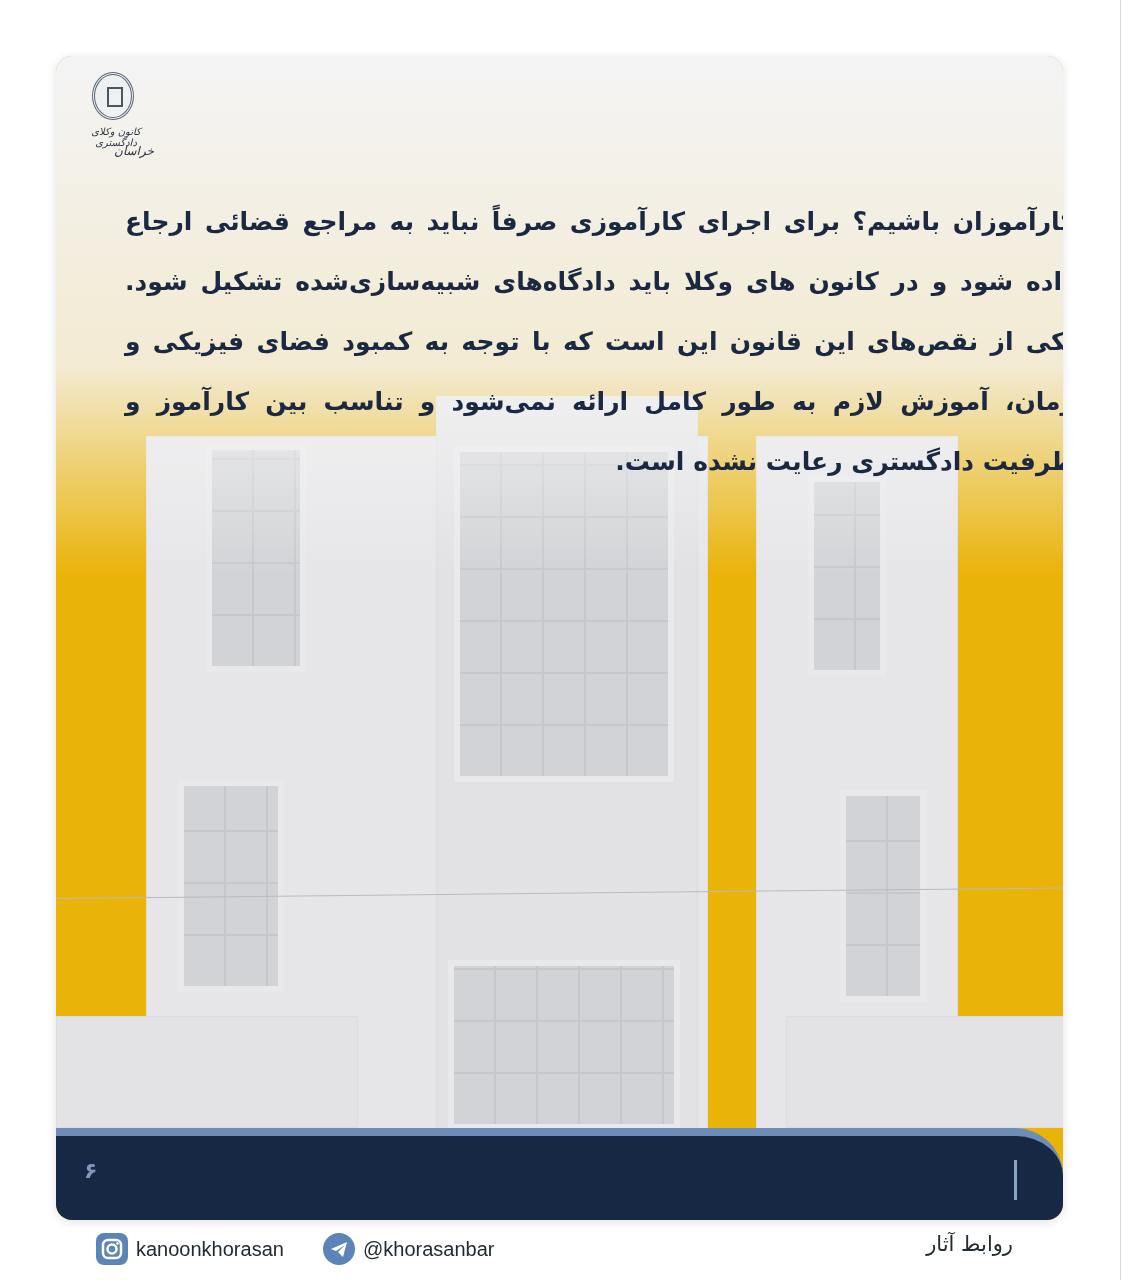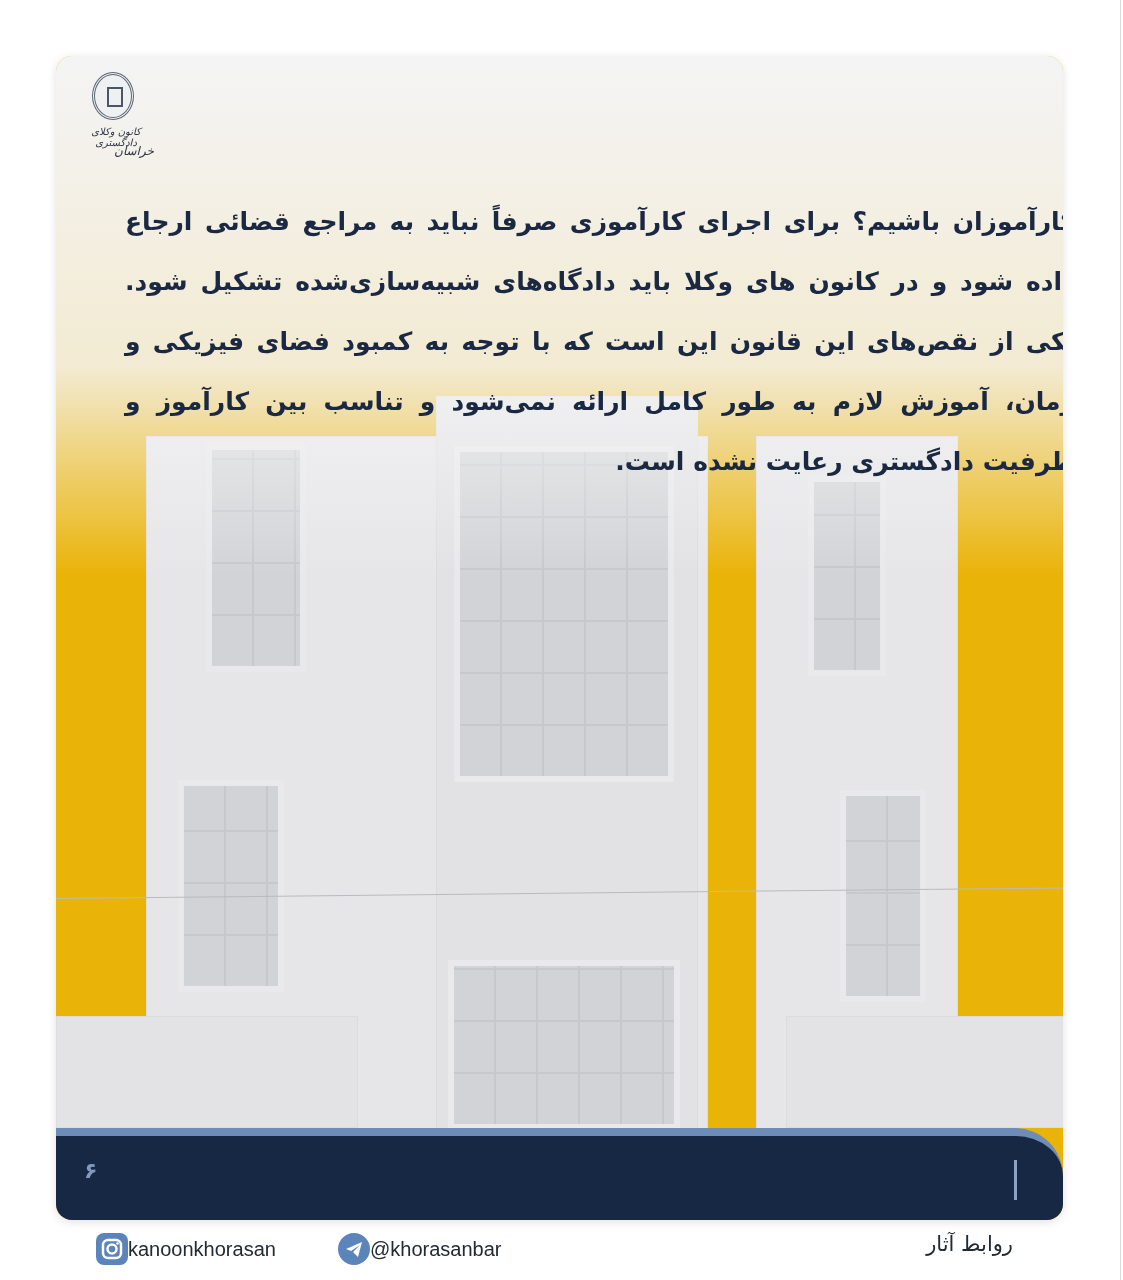--- a/index.html
+++ b/index.html
@@ -48,21 +48,21 @@
     box-sizing:border-box;
   }
   .footer-title {
     position:absolute; right:60px; top:26px; direction:rtl;
     font-family:"DejaVu Sans", sans-serif; font-size:15px; color:#9fd1df;
   }
   .footer-divider { position:absolute; right:46px; top:24px; width:3px; height:40px; background:#8aa4c4; }
   .page-number { position:absolute; left:28px; top:22px; font-size:22px; color:#8199bd; font-weight:bold; }
 
   .social-bar { position:absolute; left:0; top:1232px; width:1123px; height:36px; }
-  .social { position:absolute; top:0; height:34px; display:flex; align-items:center; gap:0; }
+  .social { position:absolute; top:0; height:34px; display:flex; align-items:center; gap:8px; }
   .icon-box { width:32px; height:32px; border-radius:8px; background:#5b84bb; position:relative; }
   .icon-circle { width:32px; height:32px; border-radius:50%; background:#5b84bb; position:relative; }
   .social-text { font-family:"Liberation Sans", sans-serif; font-size:20px; color:#222a33; }
   .pr-label { position:absolute; right:110px; top:0; direction:rtl; font-family:"DejaVu Sans", sans-serif; font-size:21px; color:#222a33; }
 </style>
 </head>
 <body>
 
 <div class="edge-line"></div>
 
@@ -101,21 +101,21 @@
   <div class="social" style="left:96px;">
     <span class="icon-box">
       <svg width="32" height="32" viewBox="0 0 32 32">
           <rect x="7" y="7" width="18" height="18" rx="5" fill="none" stroke="#fff" stroke-width="2.5"></rect>
           <circle cx="16" cy="16" r="4.5" fill="none" stroke="#fff" stroke-width="2.5"></circle>
           <circle cx="21.5" cy="10.5" r="1.3" fill="#fff"></circle>
         </svg>
     </span>
     <span class="social-text">kanoonkhorasan</span>
   </div>
-  <div class="social" style="left:338px;">
+  <div class="social" style="left:323px;">
     <span class="icon-circle">
       <svg width="32" height="32" viewBox="0 0 32 32">
           <path d="M8 16 L24 9 L20 24 L15 19 L22 12 L13 18 Z" fill="#fff"></path>
         </svg>
     </span>
     <span class="social-text">@khorasanbar</span>
   </div>
   <div class="pr-label">روابط آثار</div>
 </div>
 

